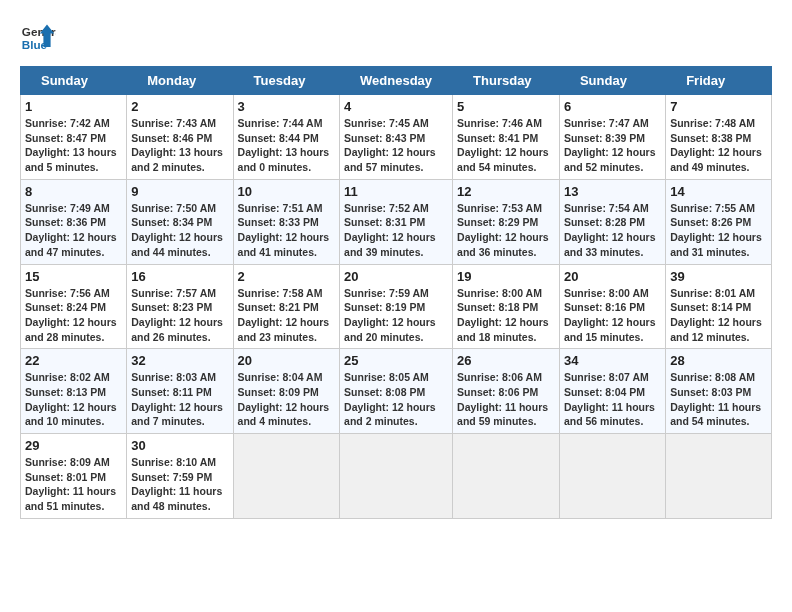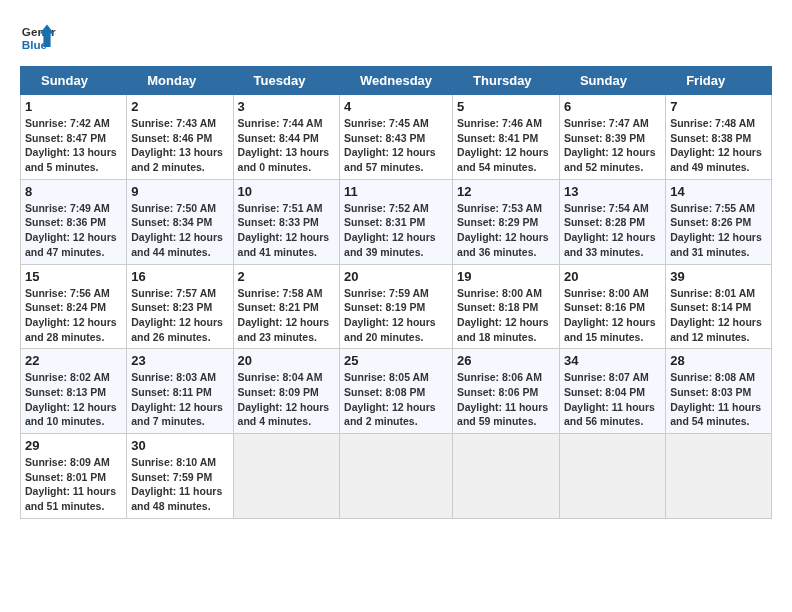--- a/index.html
+++ b/index.html
@@ -286,21 +286,21 @@
       <tr>
         <td>
         <span class="day-num">22</span>
         <div class="day-info">
           Sunrise: 8:02 AM<br>
           Sunset: 8:13 PM<br>
           Daylight: 12 hours and 10 minutes.
         </div>
       </td>
         <td>
-        <span class="day-num">23</span>
+        <span class="day-num">32</span>
         <div class="day-info">
           Sunrise: 8:03 AM<br>
           Sunset: 8:11 PM<br>
           Daylight: 12 hours and 7 minutes.
         </div>
       </td>
         <td>
         <span class="day-num">20</span>
         <div class="day-info">
           Sunrise: 8:04 AM<br>

